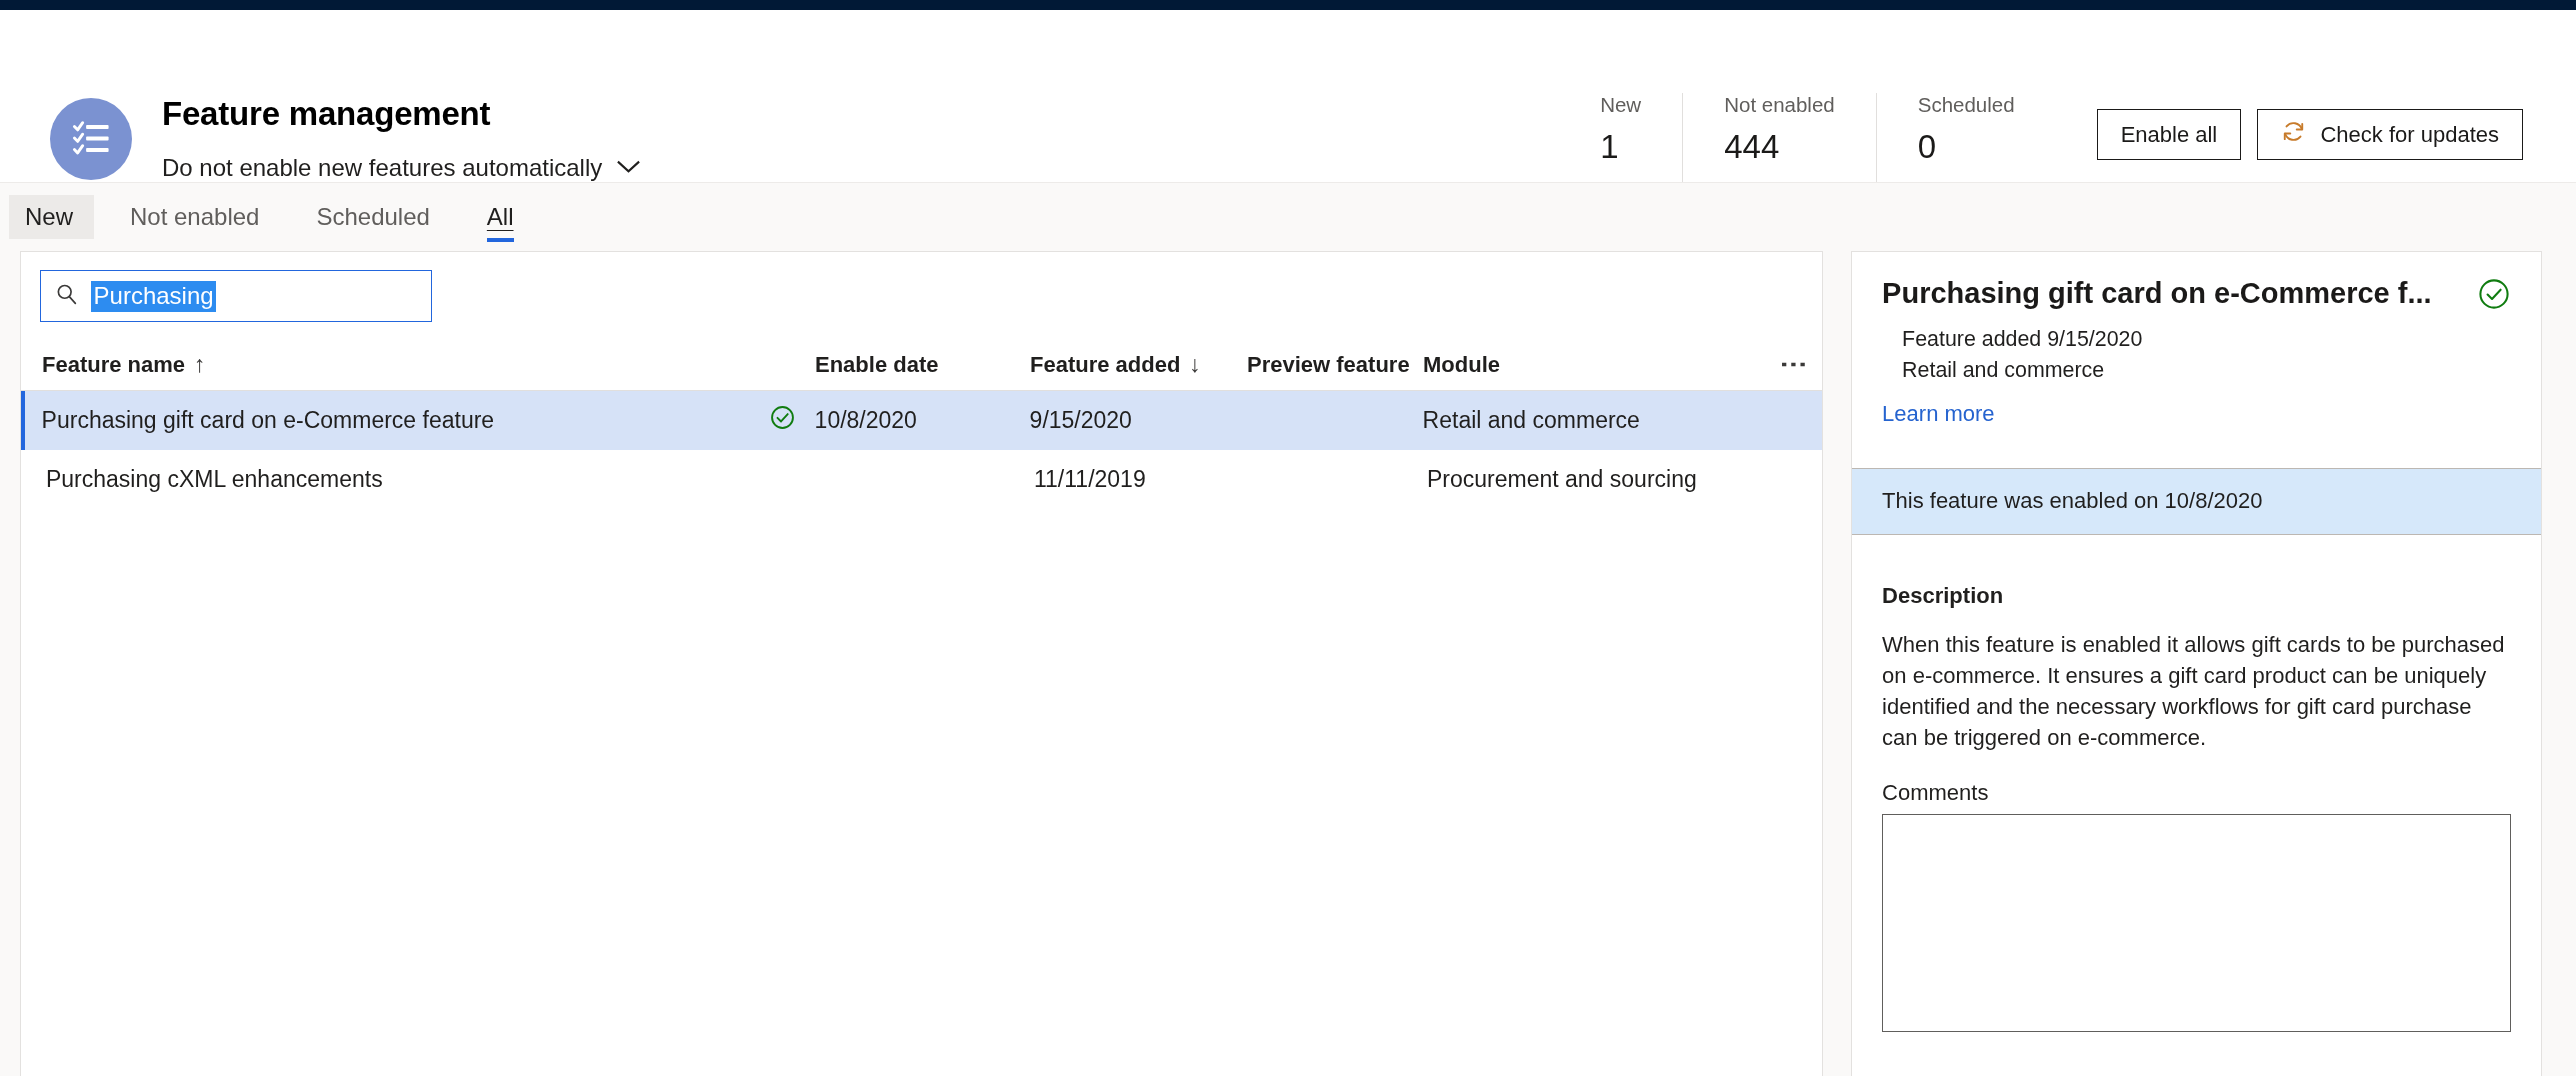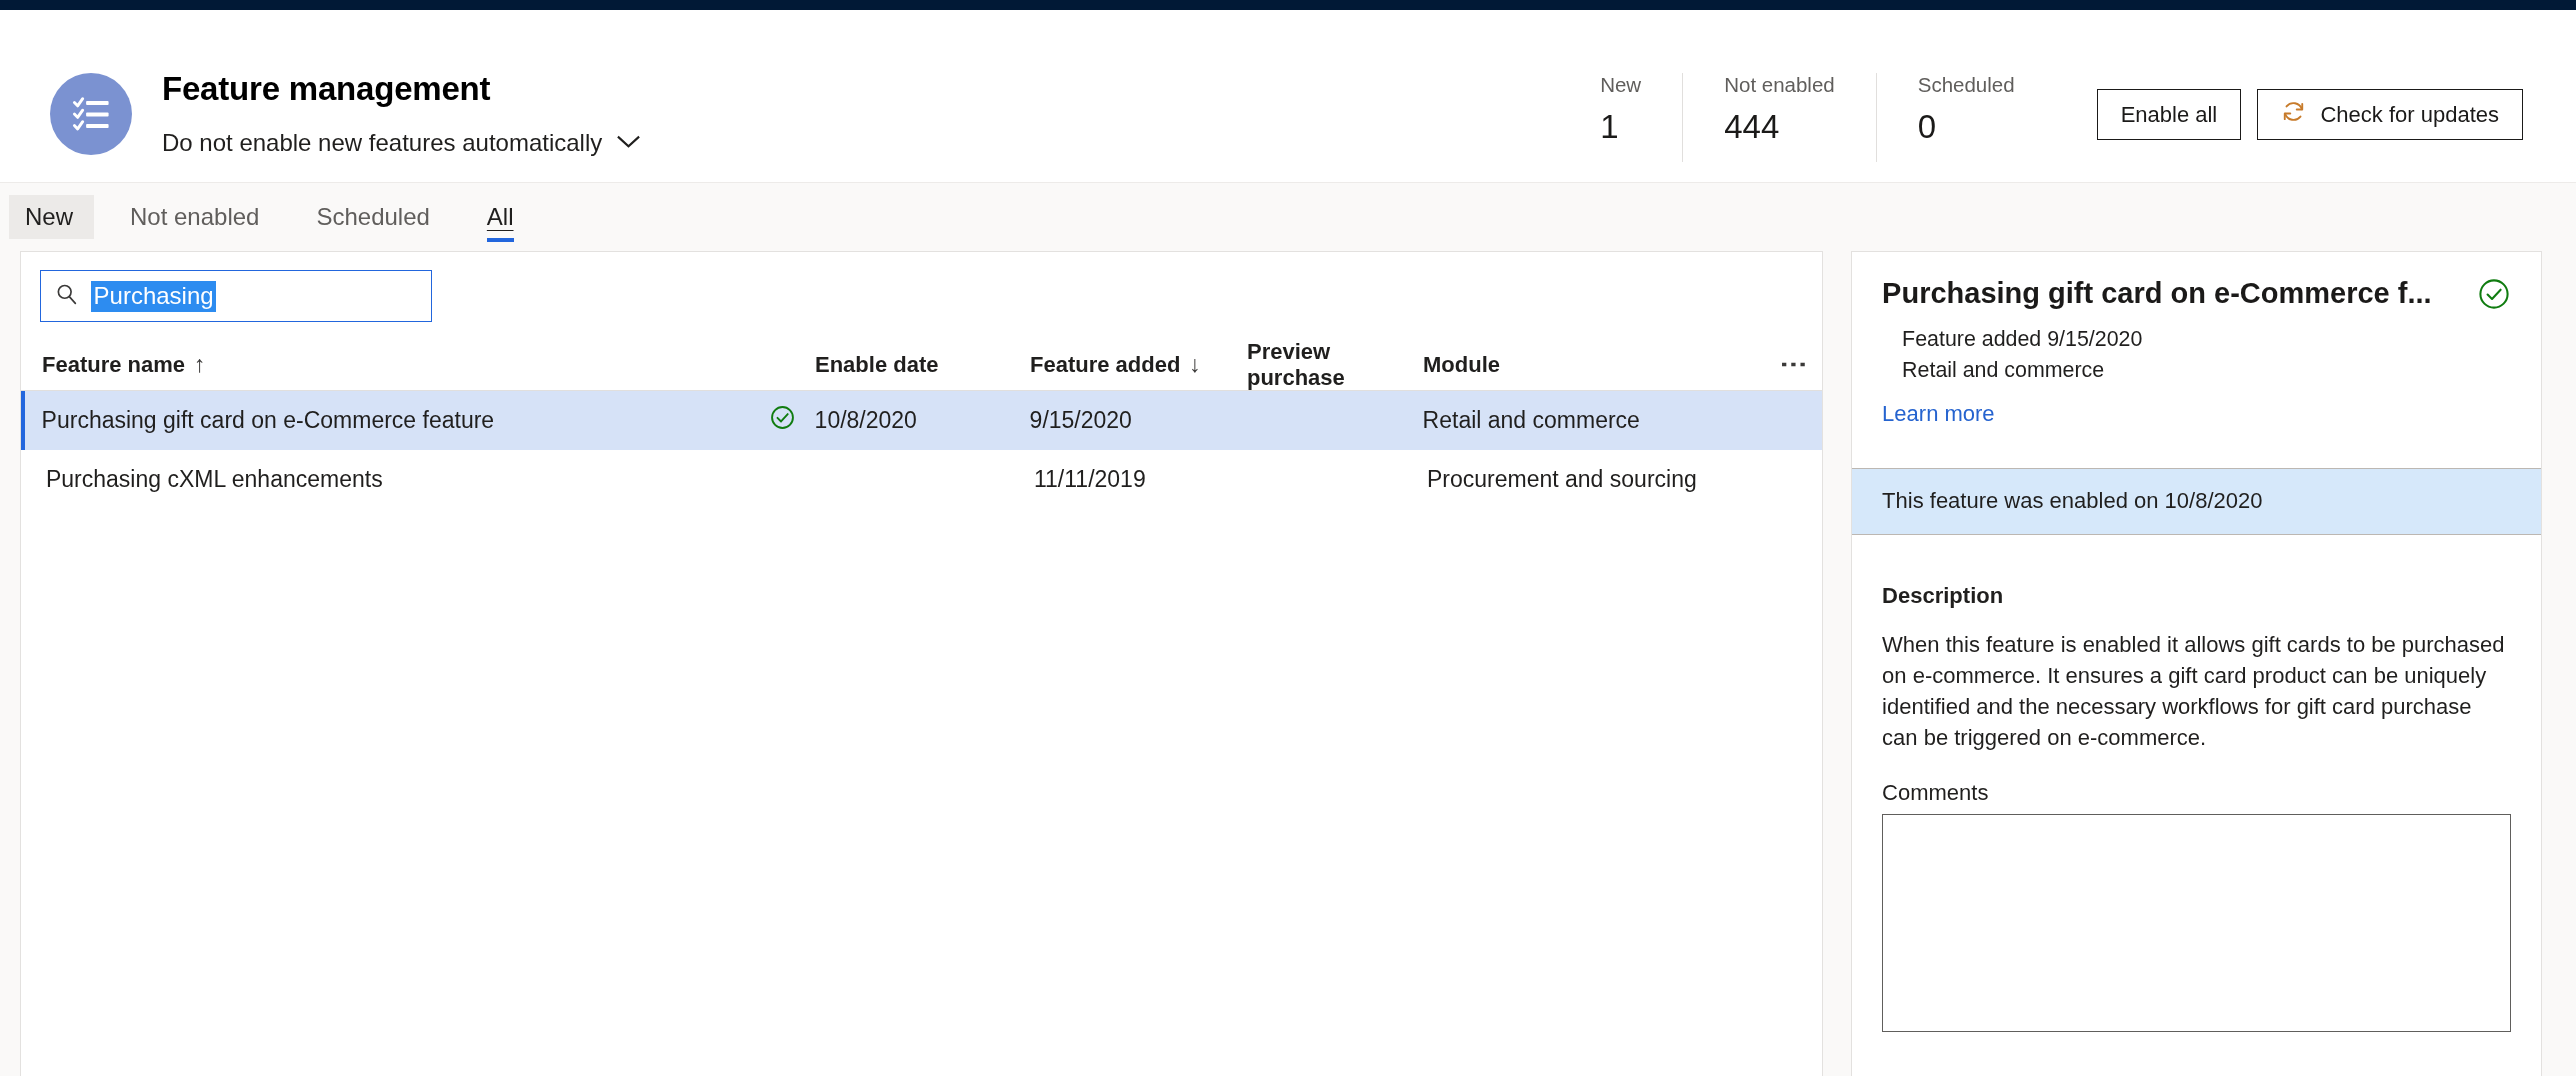--- a/index.html
+++ b/index.html
@@ -15,21 +15,21 @@
     height: 9.8px;
     background: #011936;
     width: 100%;
   }
 
   
   .page-header {
     height: 173px;
     background: #ffffff;
     display: flex;
-    align-items: center;
+    align-items: flex-end;
     padding: 0 53px 0 0;
     border-bottom: 0.9px solid #edebe9;
     position: relative;
   }
   .header-left {
     display: flex;
     align-items: center;
     padding-left: 50px;
     padding-top: 37px;
   }
@@ -422,21 +422,21 @@
       </div>
       <div class="cell c-status"></div>
       <div class="cell c-enable">
         <span>Enable date</span>
       </div>
       <div class="cell c-added">
         <span>Feature added</span>
         <span class="sortglyph">↓</span>
       </div>
       <div class="cell c-prev">
-        <span>Preview purchase</span>
+        <span>Preview feature</span>
       </div>
       <div class="cell c-mod">
         <span>Module</span>
       </div>
       <div class="menu-dots">⋮</div>
     </div>
 
     <div class="grid-row selected">
       <div class="c-name">Purchasing gift card on e-Commerce feature</div>
       <div class="c-status">

